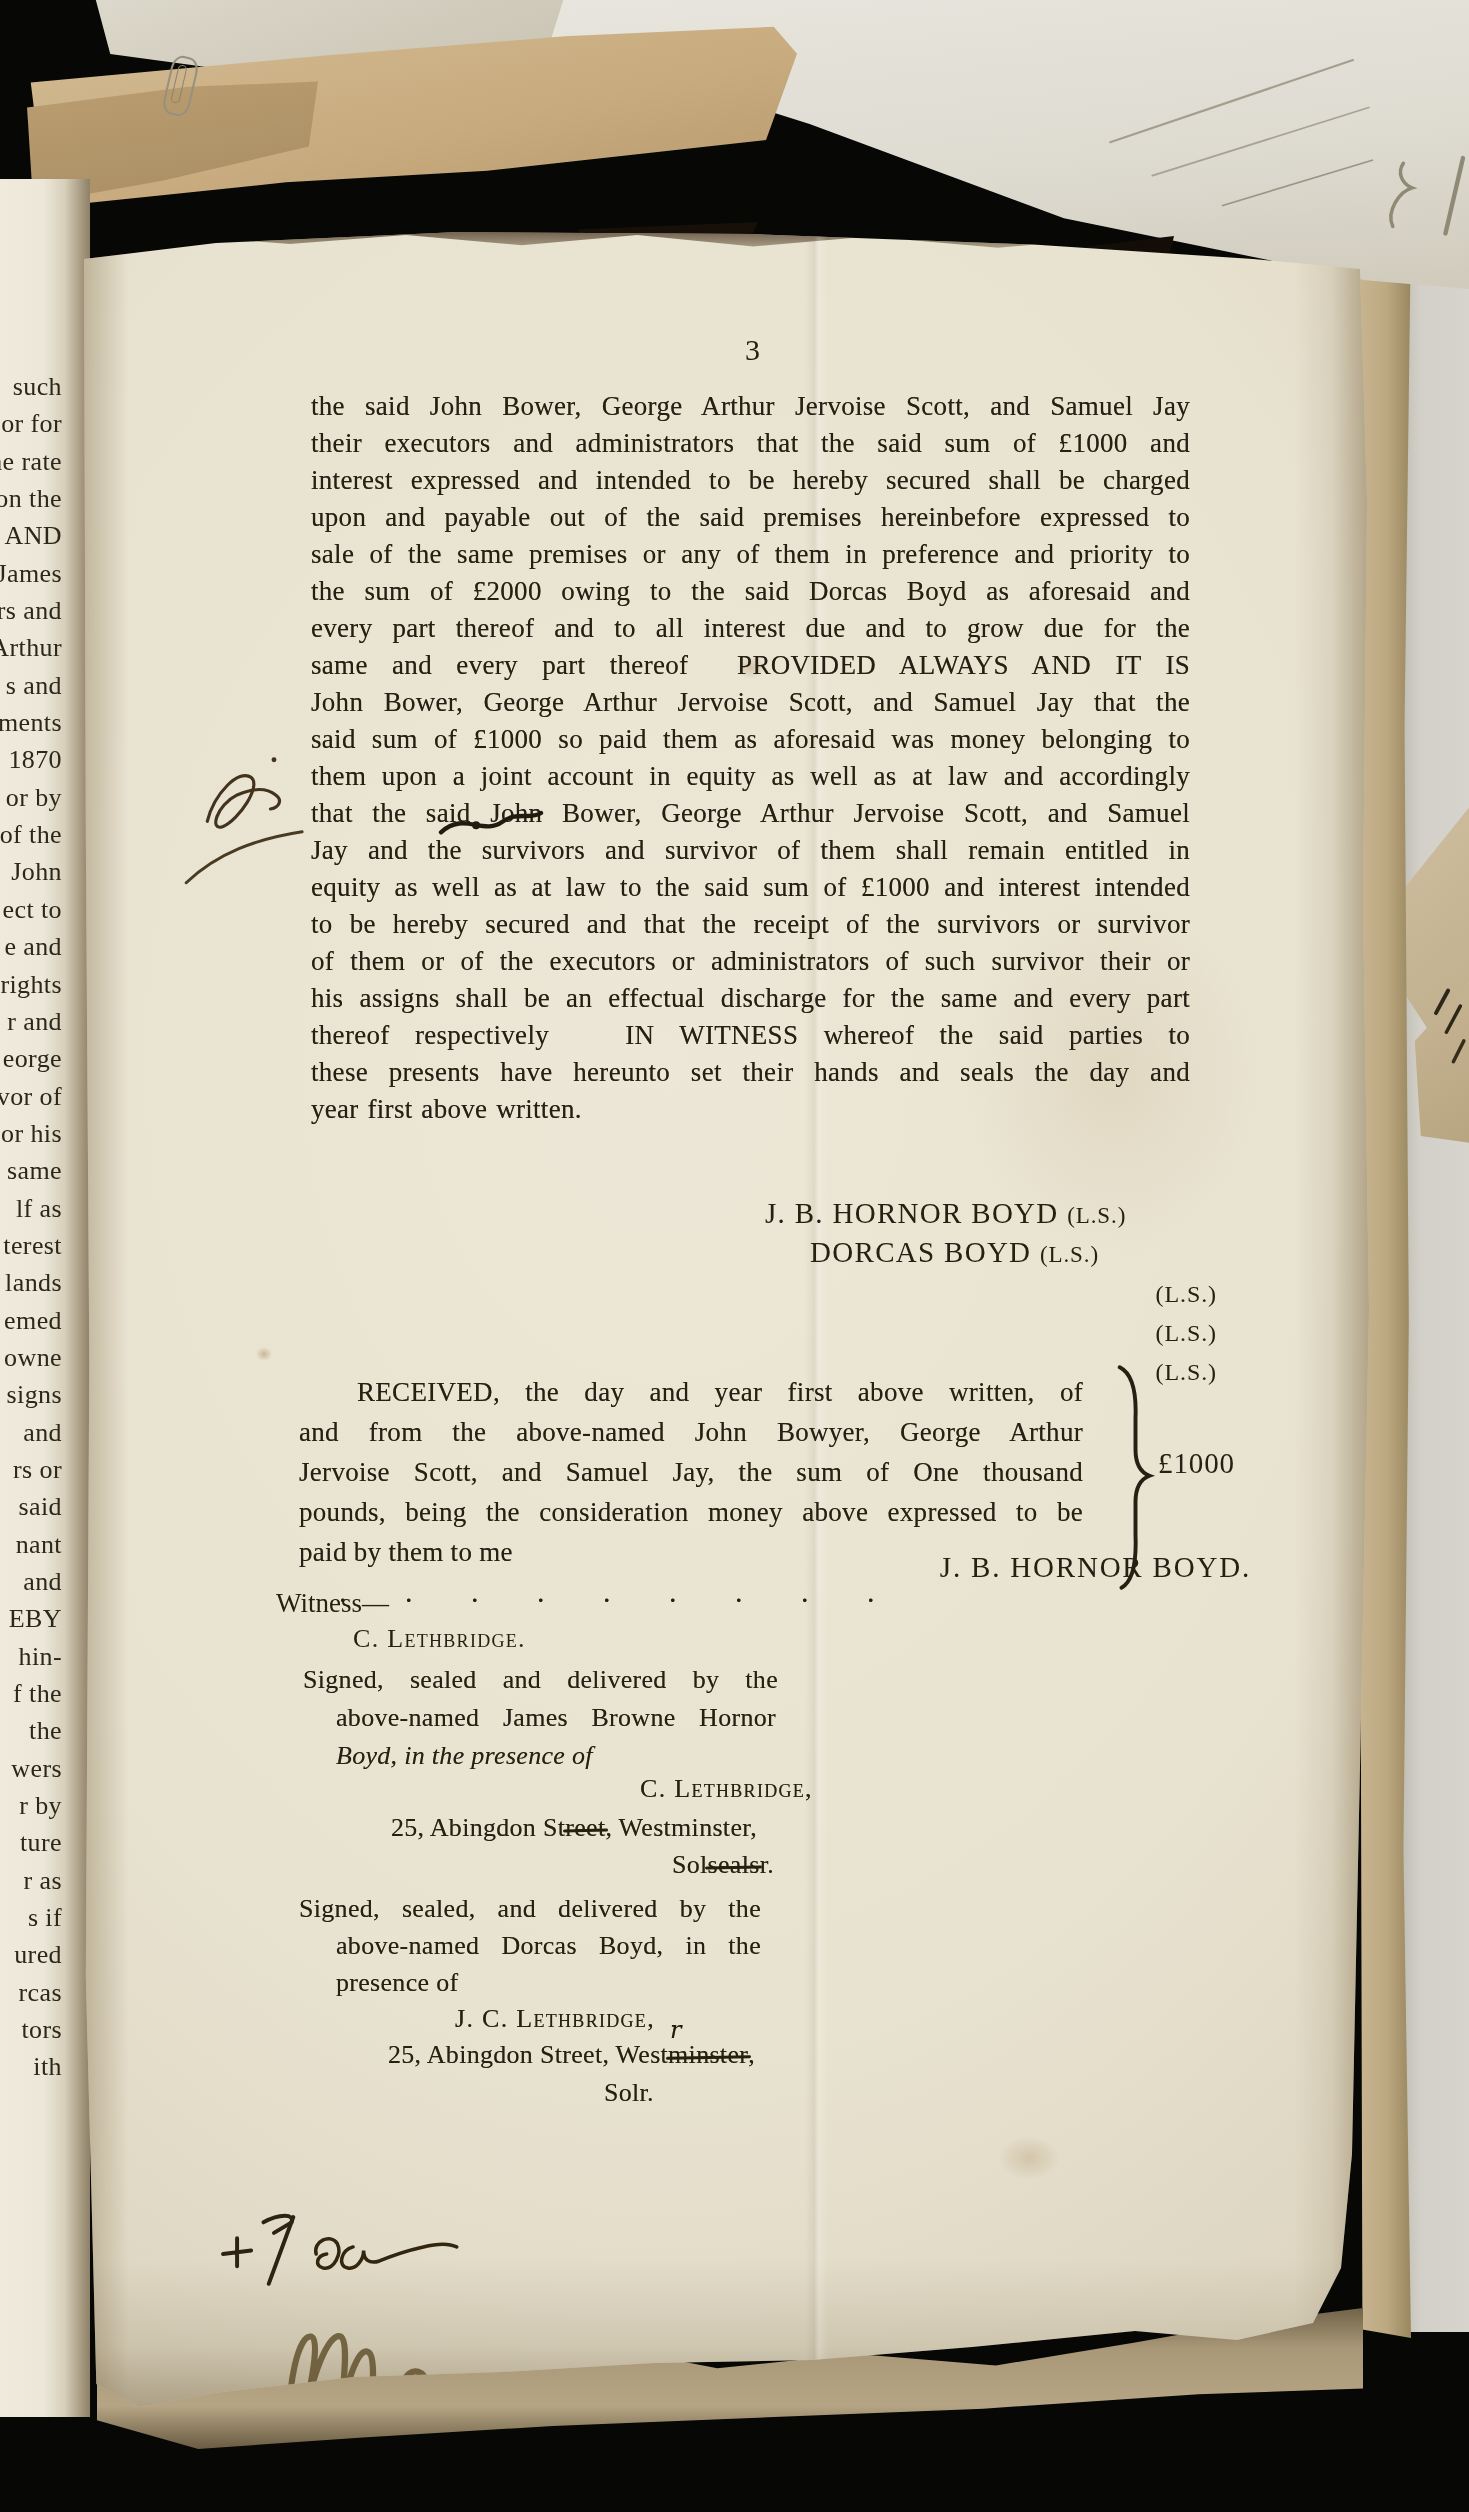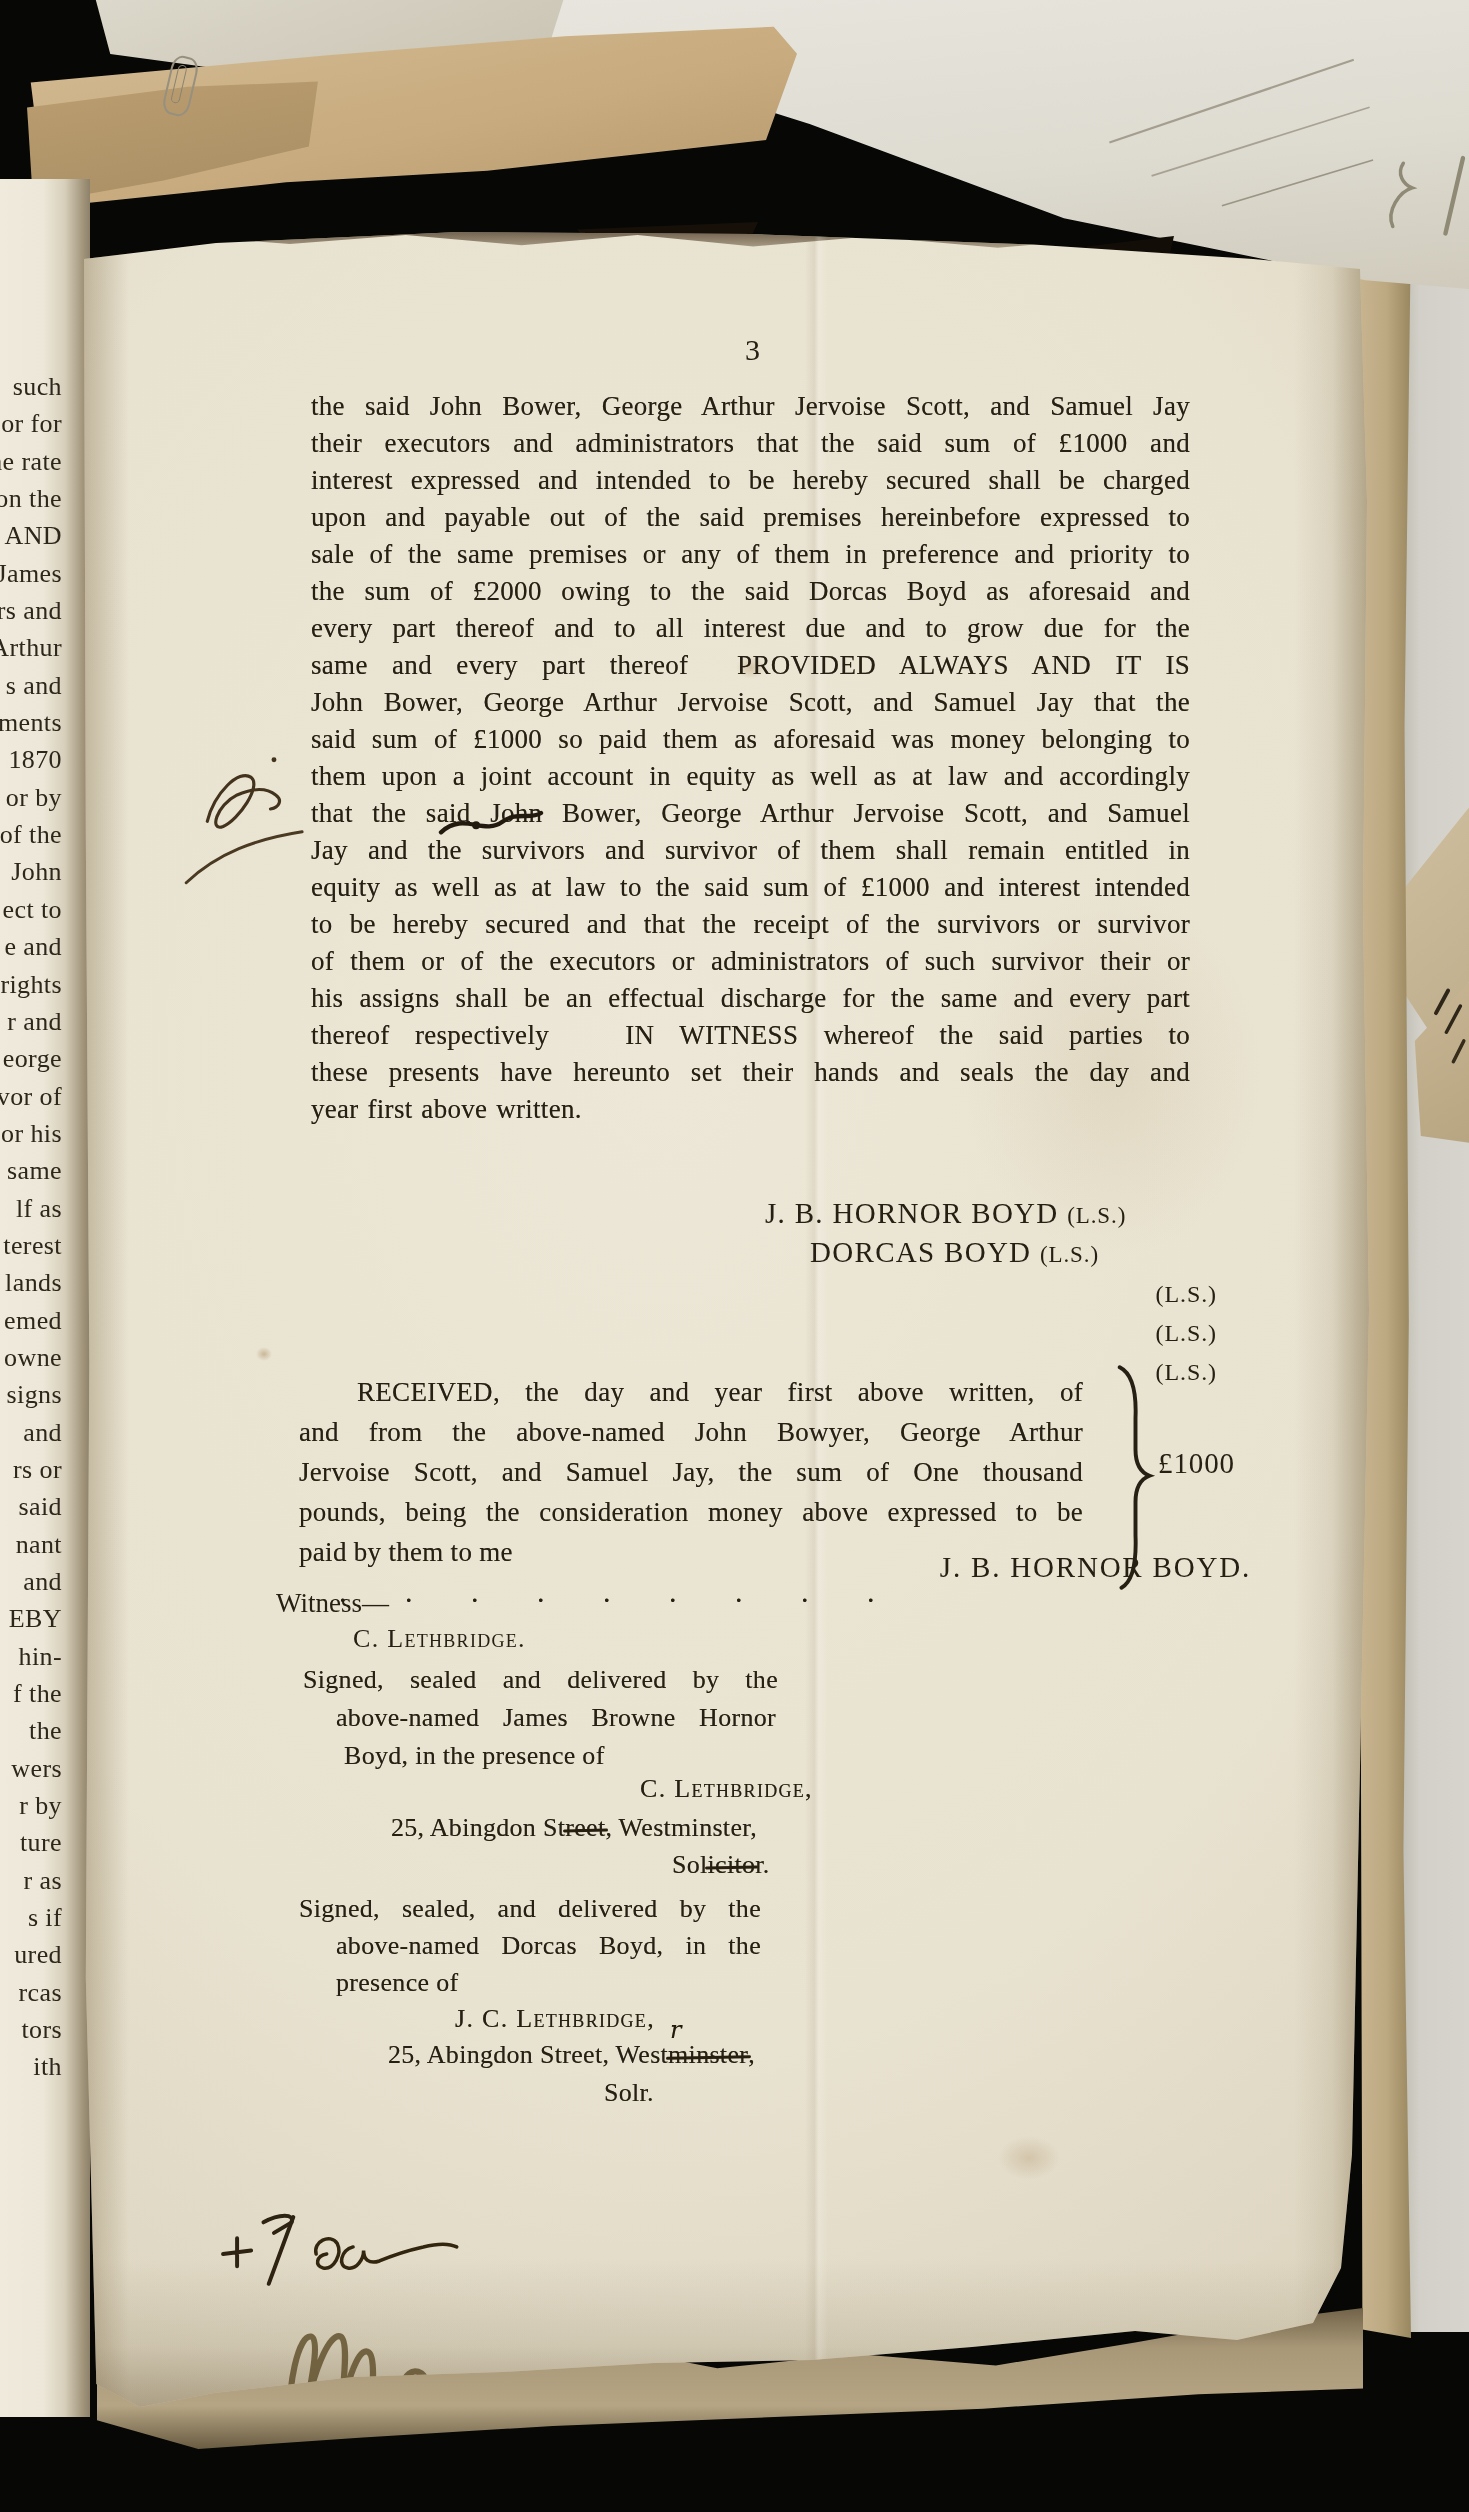--- a/index.html
+++ b/index.html
@@ -246,27 +246,27 @@
     <svg class="abs hand" style="left:1027px;top:1143px;" width="42" height="229" viewBox="0 0 48 260">
       <path d="M10,4 Q30,14 28,62 L28,98 Q28,122 44,128 Q28,134 28,158 L28,196 Q30,246 12,256" stroke="#262014" stroke-width="4.5" fill="none" stroke-linecap="round"></path>
     </svg>
     <div class="abs ink amount">£1000</div>
     <div class="abs ink rsig">J. B. HORNOR BOYD.</div>
     <div class="abs ink witness-label">Witness—</div>
     <div class="abs ink witness-name">C. Lethbridge.</div>
 
     <div class="abs ink att-line just" style="left:219px;top:1445px;width:475px;">Signed, sealed and delivered by the</div>
     <div class="abs ink att-line just" style="left:252px;top:1483px;width:440px;">above-named James Browne Hornor</div>
-    <div class="abs ink att-line" style="left:260px;top:1521px;">Boyd, in the presence of</div>
+    <div class="abs ink att-line" style="left:252px;top:1521px;font-style:italic;">Boyd, in the presence of</div>
     <div class="abs ink att-line smallcaps" style="left:556px;top:1554px;">C. Lethbridge,</div>
     <div class="abs ink att-line" style="left:307px;top:1593px;">
       <span>25, Abingdon St</span><span class="struck">reet</span><span>, Westminster,</span>
     </div>
     <div class="abs ink att-line" style="left:588px;top:1630px;">
-      <span>Sol</span><span class="struck">icito</span><span>r.</span>
+      <span>Sol</span><span class="struck">seals</span><span>r.</span>
     </div>
 
     <div class="abs ink att-line just" style="left:215px;top:1674px;width:462px;">Signed, sealed, and delivered by the</div>
     <div class="abs ink att-line just" style="left:252px;top:1711px;width:425px;">above-named Dorcas Boyd, in the</div>
     <div class="abs ink att-line" style="left:252px;top:1748px;">presence of</div>
     <div class="abs ink att-line smallcaps" style="left:371px;top:1784px;">J. C. Lethbridge,</div>
     <div class="abs ink att-line" style="left:304px;top:1820px;">
       <span>25, Abingdon Street, West</span><span class="struck"><span class="insert-r">r</span><span>minster</span></span><span>,</span>
     </div>
     <div class="abs ink att-line" style="left:520px;top:1858px;">Solr.</div>

